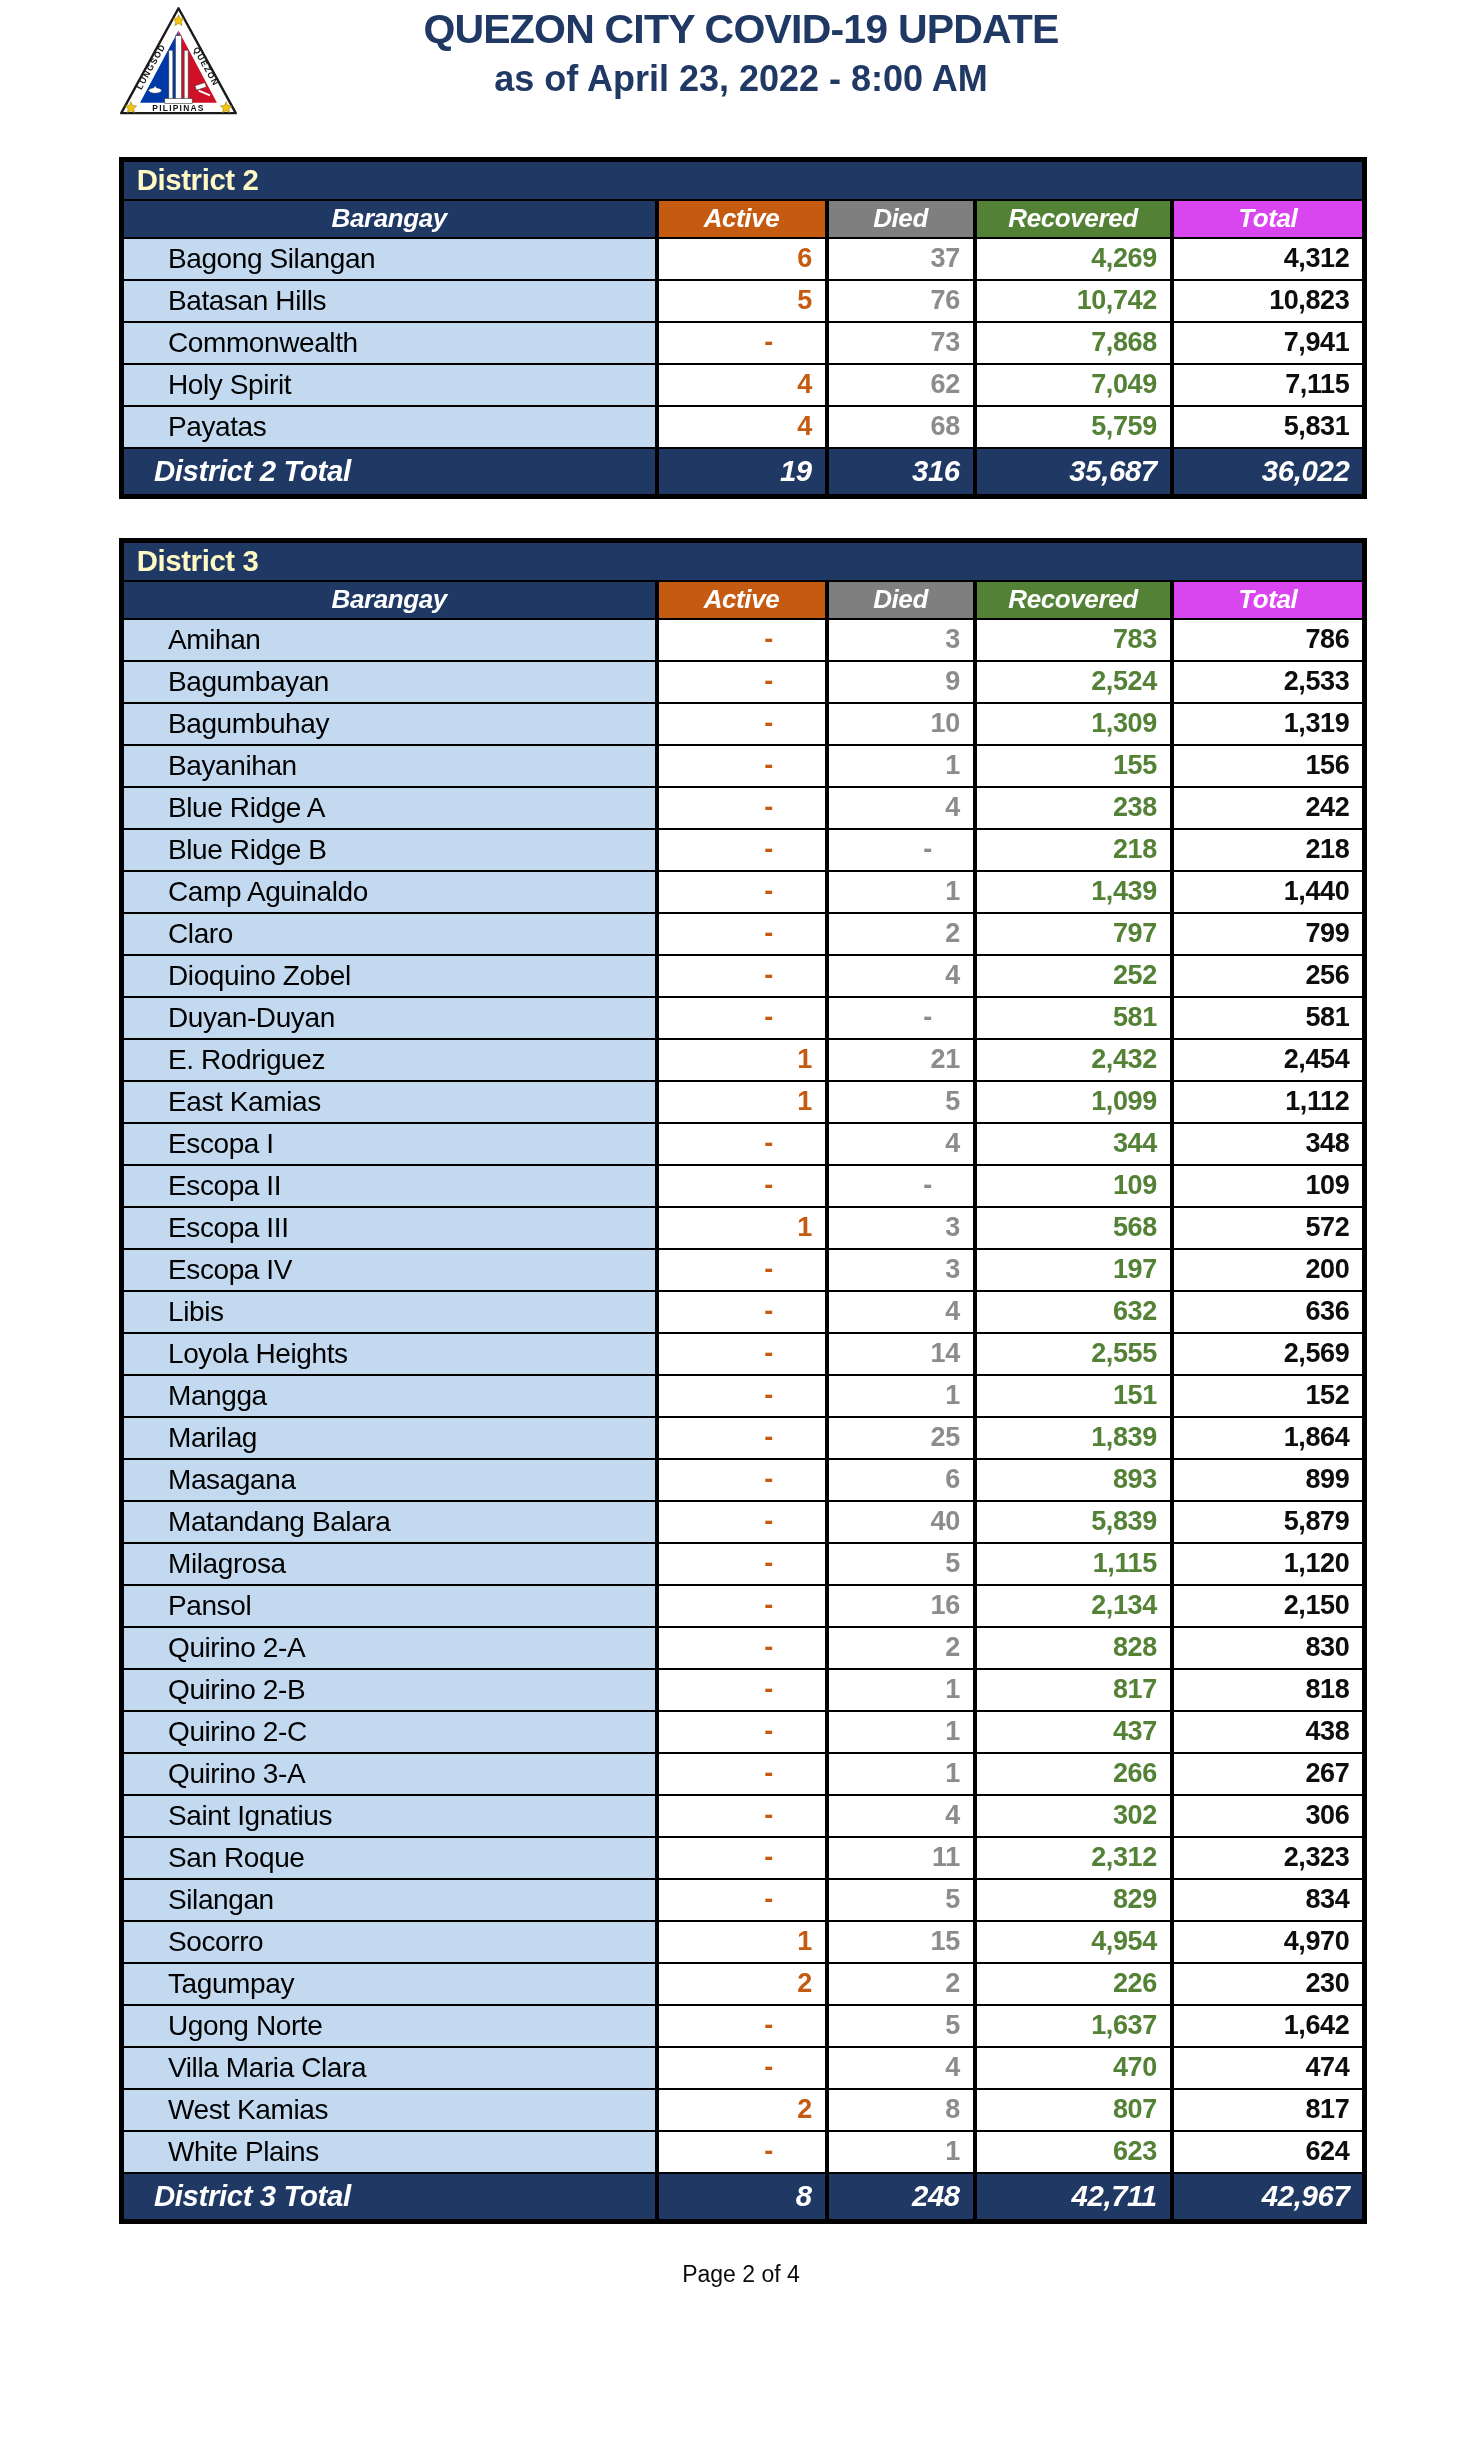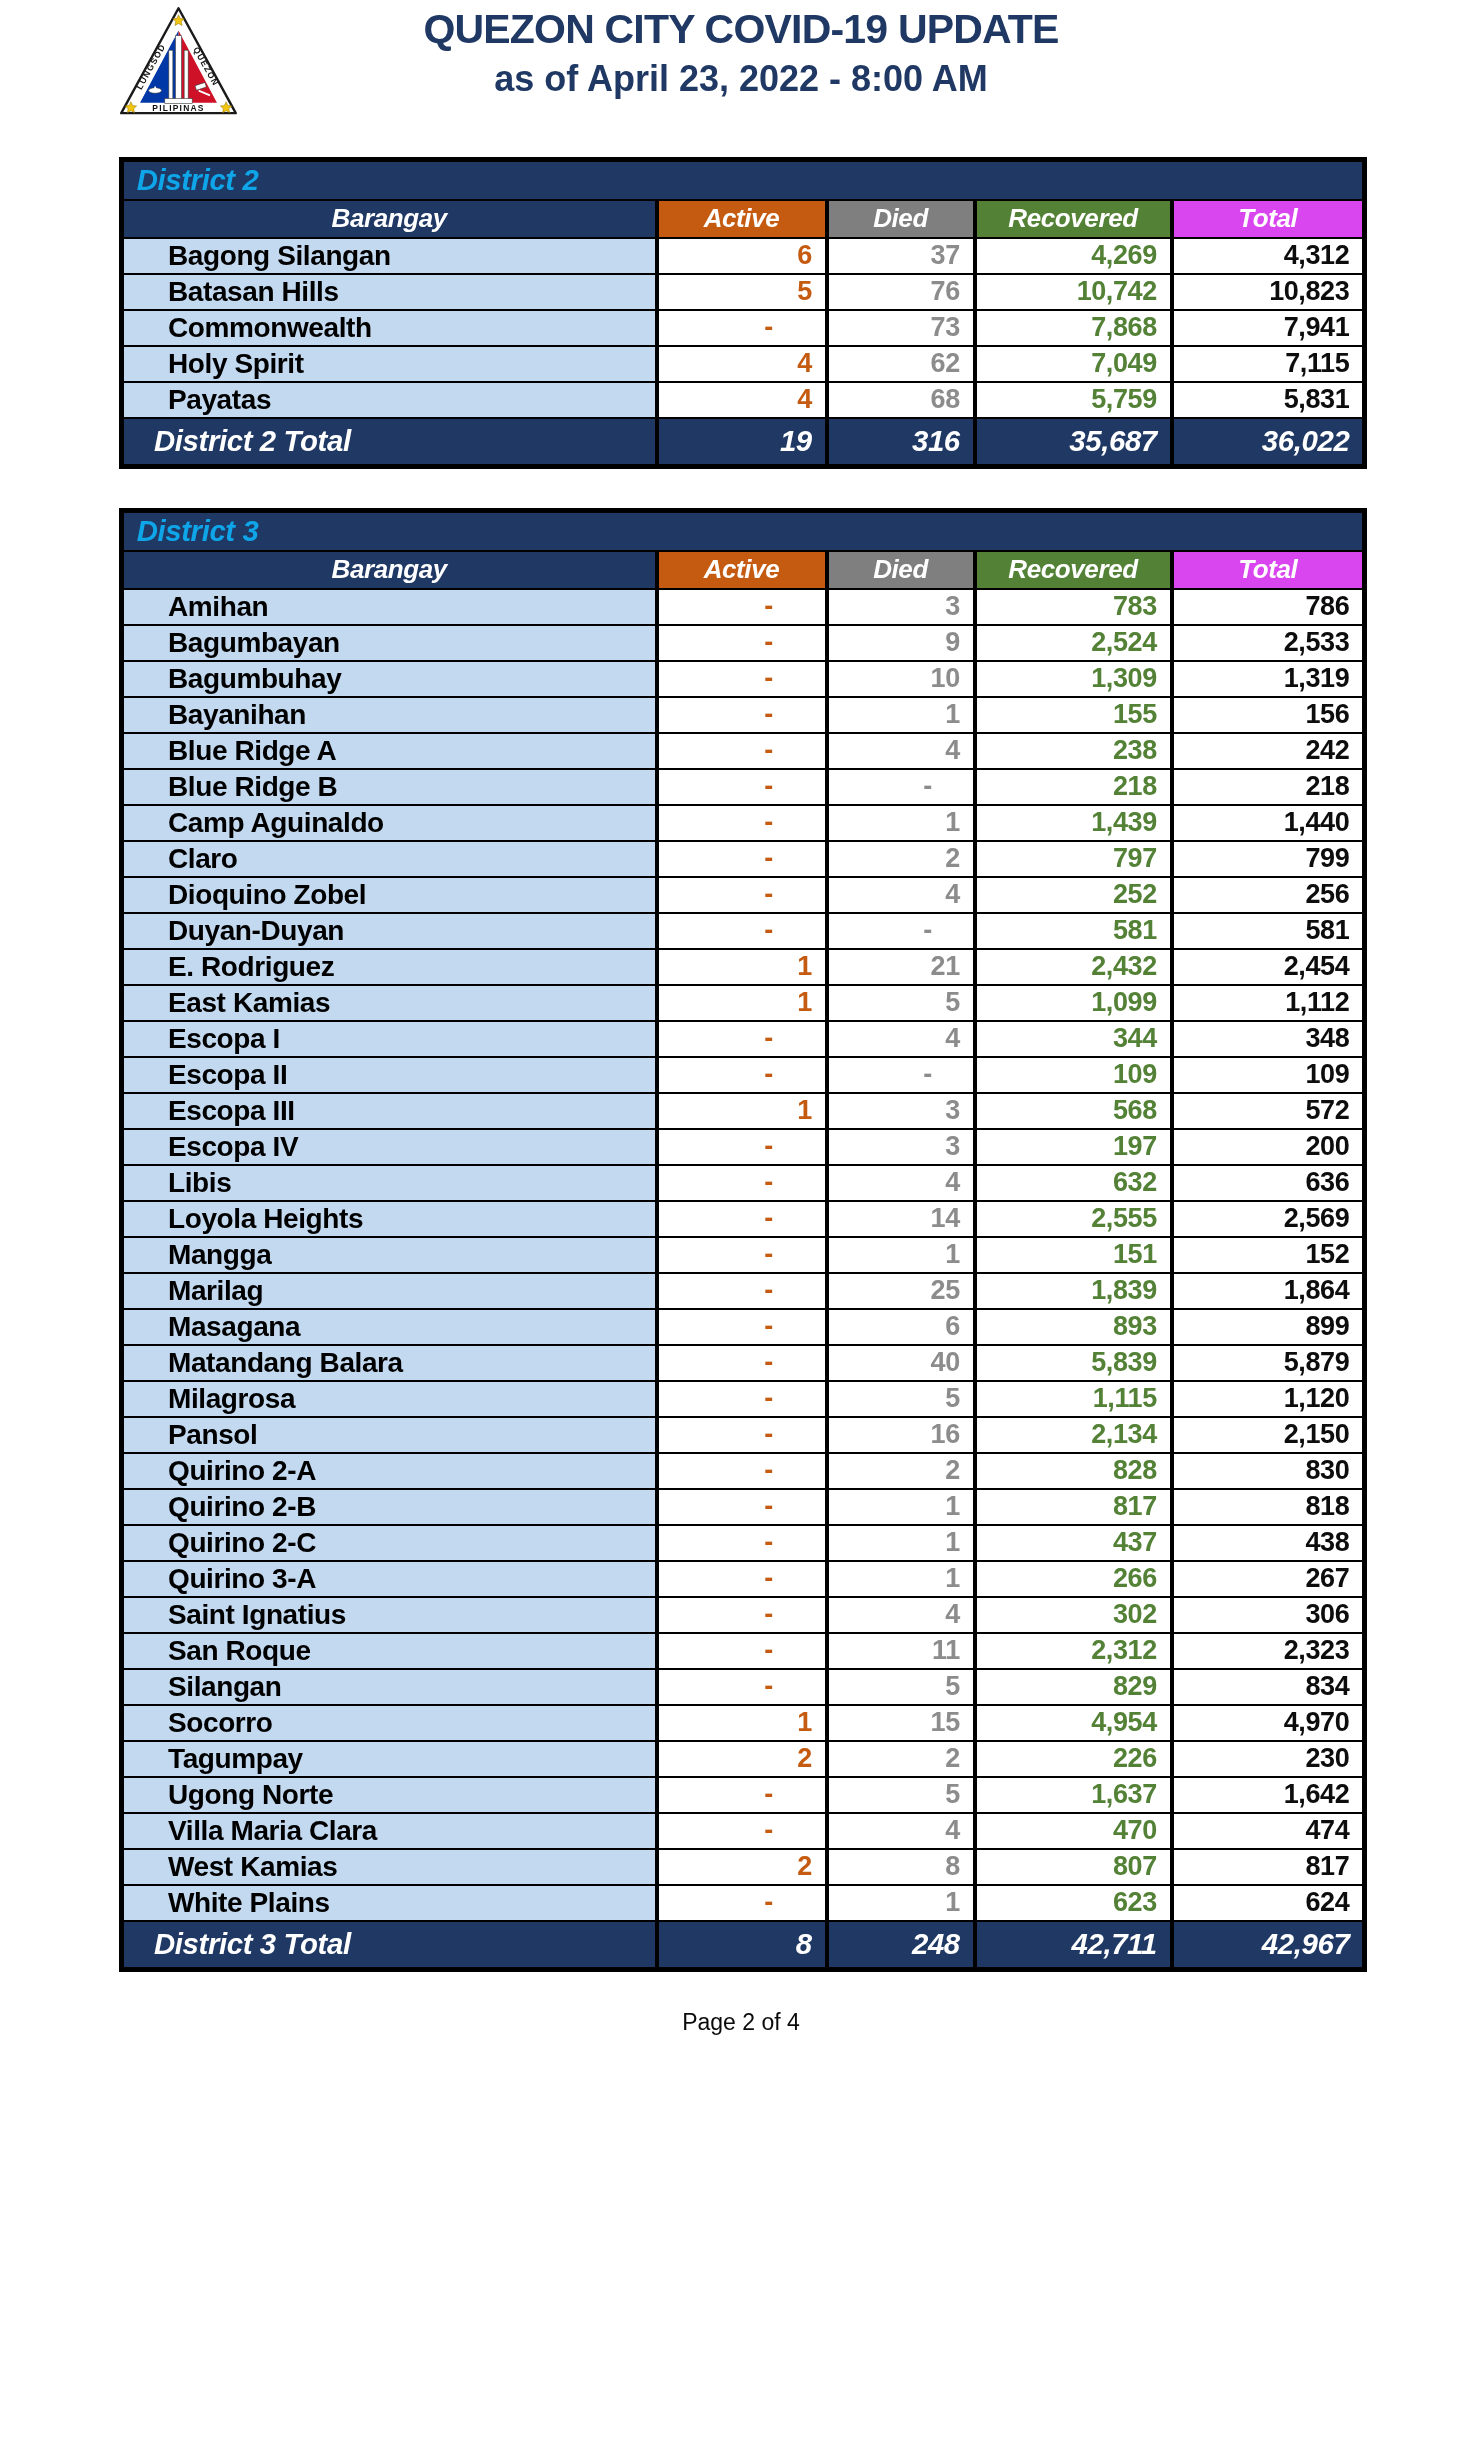--- a/index.html
+++ b/index.html
@@ -31,36 +31,35 @@
     font-family:"Liberation Sans", sans-serif;
   }
   table.covid, table.covid td, table.covid th{border:2.4px solid var(--ink);}
   table.covid{border-width:5.6px;}
   table.covid td, table.covid th{
     border-left-width:4.8px; border-right-width:4.8px; vertical-align:middle;
   }
   col.c1{width:535px;} col.c2{width:170px;} col.c3{width:148px;}
   col.c4{width:197px;} col.c5{width:193px;}
   .band-cell{
-    background:var(--navy); color:#0ea5e9; height:40px;
+    background:var(--navy); color:#fef9c3; height:40px;
     font-size:29.4px; font-weight:bold; text-align:left; padding-left:12.7px;
     letter-spacing:-0.4px;
-    font-style:italic;
   }
   th.colhead{
     height:38px; color:#fff; font-size:26px; font-weight:bold; font-style:italic;
     text-align:center; letter-spacing:-0.4px;
   }
   th.h-bgy{background:var(--navy);}
   th.h-act{background:var(--orange);}
   th.h-died{background:var(--gray);}
   th.h-rec{background:var(--green);}
   th.h-tot{background:#d946ef;}
   td.c-name{
-    background:var(--lightblue); height:36px; font-size:28px; font-weight:bold;
+    background:var(--lightblue); height:42px; font-size:28px; font-weight:normal;
     padding-left:44px; letter-spacing:-0.4px; color:#000;
   }
   td.num{
     background:#fff; font-size:27px; font-weight:bold; text-align:right;
     padding-right:12.7px; letter-spacing:-0.4px;
   }
   td.c-active{color:var(--orange);}
   td.c-died{color:var(--gray-num);}
   td.c-rec{color:var(--green);}
   td.c-total{color:#0d0d0d;}

